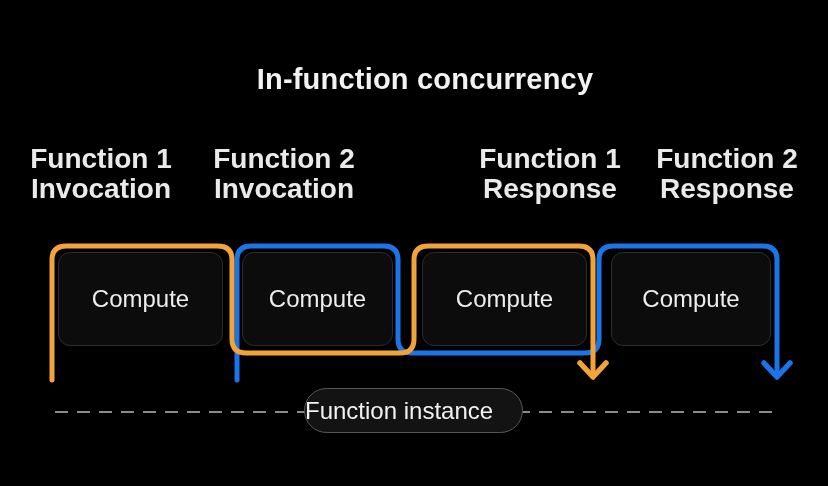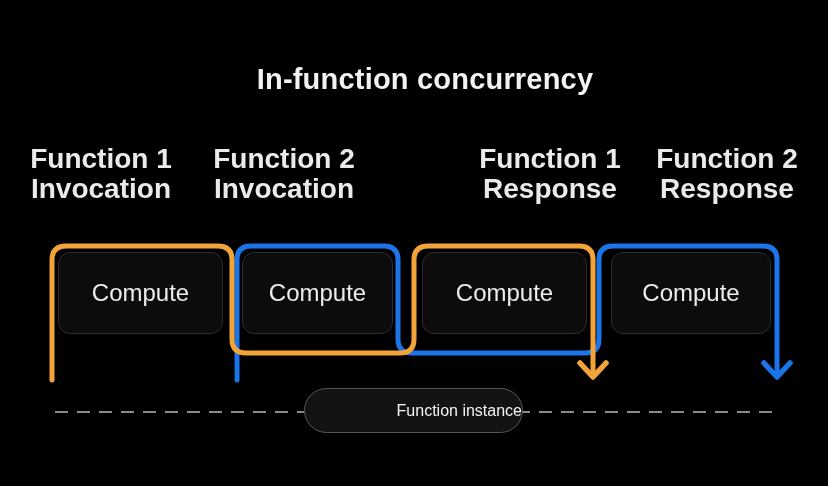--- a/index.html
+++ b/index.html
@@ -11,35 +11,35 @@
     position:absolute; top:52px; left:0; width:828px; margin:11px;
     text-align:center; font-size:29px; font-weight:700; color:#F2F2F2;
     letter-spacing:0.2px;
   }
   .col-label {
     position:absolute; top:144px; width:150px; text-align:center;
     font-size:28px; font-weight:700; line-height:30px; color:#EAEAEA;
   }
   .col-label span { display:block; }
   .compute-box {
-    position:absolute; top:252px; height:82px; box-sizing:border-box;
+    position:absolute; top:252px; height:94px; box-sizing:border-box;
     background:#0C0C0C; border:1px solid #2D2D2D; border-radius:12px;
     display:flex; align-items:center; justify-content:center;
     color:#EDEDED; font-size:24px; font-weight:400;
   }
   .box-1 { left:58px;  width:165px; }
   .box-2 { left:242px; width:151px; }
   .box-3 { left:422px; width:165px; }
   .box-4 { left:611px; width:160px; }
   .overlay { position:absolute; left:0; top:0; width:828px; height:486px; }
   .pill {
     position:absolute; left:304px; top:388px; width:219px; height:45px;
     box-sizing:border-box; background:#131313; border:1.5px solid #575757;
-    border-radius:23px; display:flex; align-items:center; justify-content:flex-end;
-    color:#F2F2F2; font-size:16px; font-weight:400;
+    border-radius:23px; display:flex; align-items:center; justify-content:flex-start;
+    color:#F2F2F2; font-size:24px; font-weight:400;
   }
   .lbl-1 { left:26px; }
   .lbl-2 { left:209px; }
   .lbl-3 { left:475px; }
   .lbl-4 { left:652px; }
 </style>
 </head>
 <body>
 
 <div class="stage">

